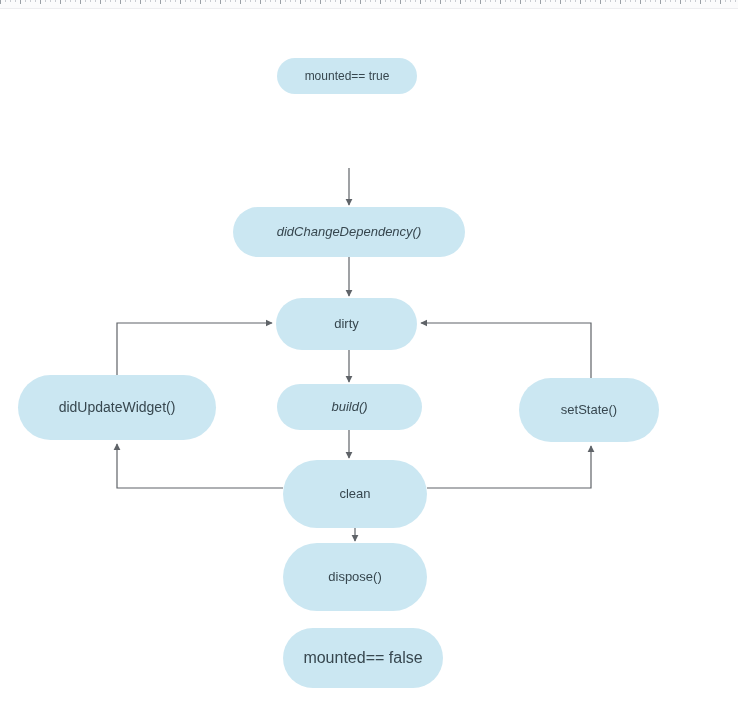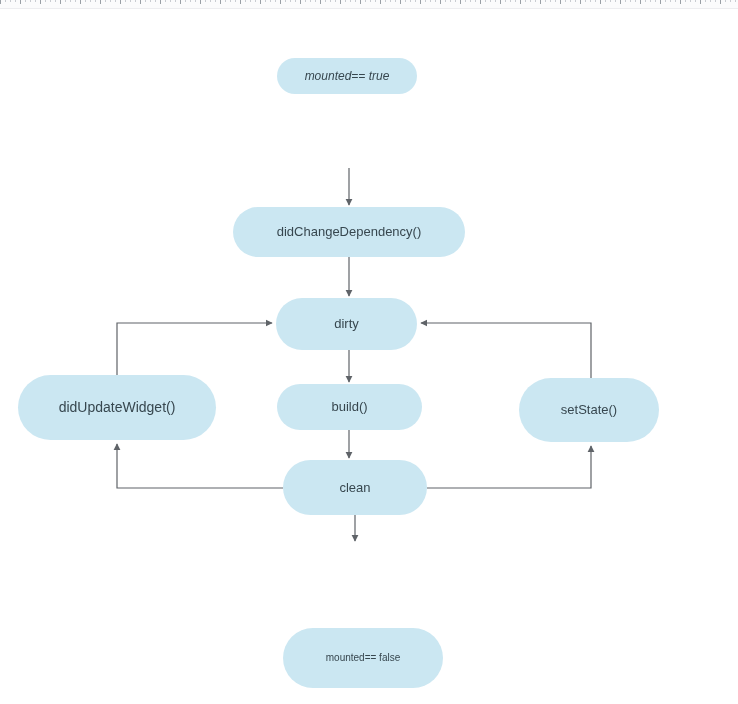--- a/index.html
+++ b/index.html
@@ -74,21 +74,21 @@
     align-items: center;
     justify-content: center;
     text-align: center;
     box-sizing: border-box;
     font-size: 13px;
     line-height: 1.2;
     white-space: nowrap;
   }
   .node.pill  { border-radius: 999px; }
   .node.round { border-radius: 34px; }
-  .node.soft  { border-radius: 30px; }
+  .node.soft  { border-radius: 30px; font-style: italic; }
 </style>
 </head>
 <body>
 
 <div id="canvas">
 
   <div id="ruler">
       <div class="tick" style="left: 0px;"></div>
       <div class="tick minor" style="left: 5px;"></div>
       <div class="tick minor" style="left: 10px;"></div>
@@ -261,22 +261,23 @@
       <path d="M 283 488 L 117 488 L 117 444" marker-end="url(#arrow)"></path>
 
       <path d="M 117 375 L 117 323 L 272 323" marker-end="url(#arrow)"></path>
 
       <path d="M 427 488 L 591 488 L 591 446" marker-end="url(#arrow)"></path>
 
       <path d="M 591 378 L 591 323 L 421 323" marker-end="url(#arrow)"></path>
     </g>
   </svg>
 
-  <div class="node pill" style="left: 277px; top: 58px; width: 140px; height: 36px; font-size: 12px; background: rgb(203, 231, 242); color: rgb(55, 71, 79); font-style: italic;">mounted== true</div>
+  <div class="node pill" style="left: 277px; top: 58px; width: 140px; height: 36px; font-size: 12px; background: rgb(203, 231, 242); color: rgb(55, 71, 79);">mounted== true</div>
   <div class="node soft" style="left: 233px; top: 207px; width: 232px; height: 50px; font-size: 13px; background: rgb(203, 231, 242); color: rgb(55, 71, 79);">didChangeDependency()</div>
   <div class="node round" style="left: 18px; top: 375px; width: 198px; height: 65px; font-size: 14px; background: rgb(203, 231, 242); color: rgb(55, 71, 79);">didUpdateWidget()</div>
   <div class="node round" style="left: 276px; top: 298px; width: 141px; height: 52px; font-size: 13px; background: rgb(203, 231, 242); color: rgb(55, 71, 79);">dirty</div>
   <div class="node soft" style="left: 277px; top: 384px; width: 145px; height: 46px; font-size: 13px; background: rgb(203, 231, 242); color: rgb(55, 71, 79);">build()</div>
   <div class="node round" style="left: 519px; top: 378px; width: 140px; height: 64px; font-size: 13px; background: rgb(203, 231, 242); color: rgb(55, 71, 79);">setState()</div>
-  <div class="node round" style="left: 283px; top: 460px; width: 144px; height: 55px; font-size: 13px; background: rgb(203, 231, 242); color: rgb(55, 71, 79);">clean</div>
-  <div class="node pill" style="left: 283px; top: 628px; width: 160px; height: 60px; font-size: 10px; background: rgb(203, 231, 242); color: rgb(55, 71, 79);">mounted== false</div>
+  <div class="node round" style="left: 283px; top: 460px; width: 144px; height: 68px; font-size: 13px; background: rgb(203, 231, 242); color: rgb(55, 71, 79);">clean</div>
+  <div class="node round" style="left: 283px; top: 543px; width: 144px; height: 68px; font-size: 13px; background: rgb(203, 231, 242); color: rgb(55, 71, 79);">dispose()</div>
+  <div class="node pill" style="left: 283px; top: 628px; width: 160px; height: 60px; font-size: 16px; background: rgb(203, 231, 242); color: rgb(55, 71, 79);">mounted== false</div>
 
 </div>
 
 </body></html>

